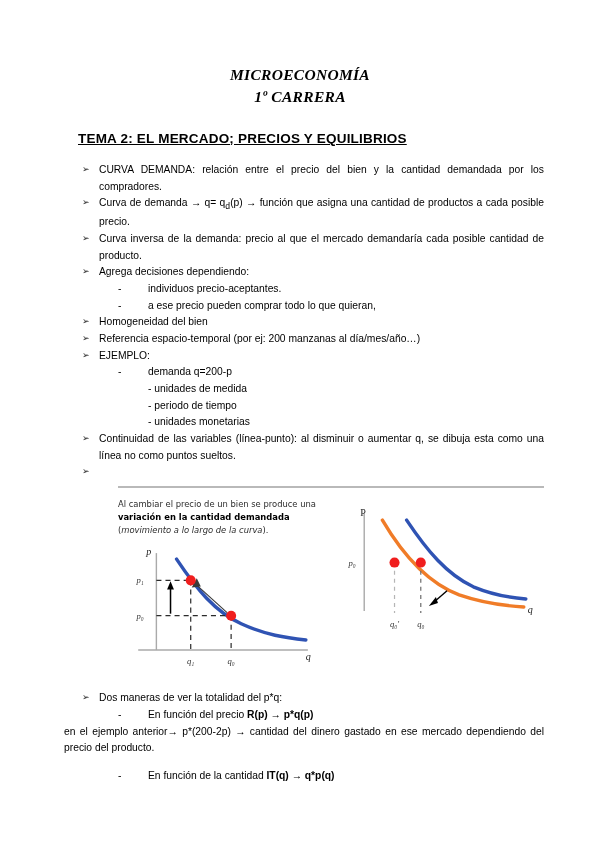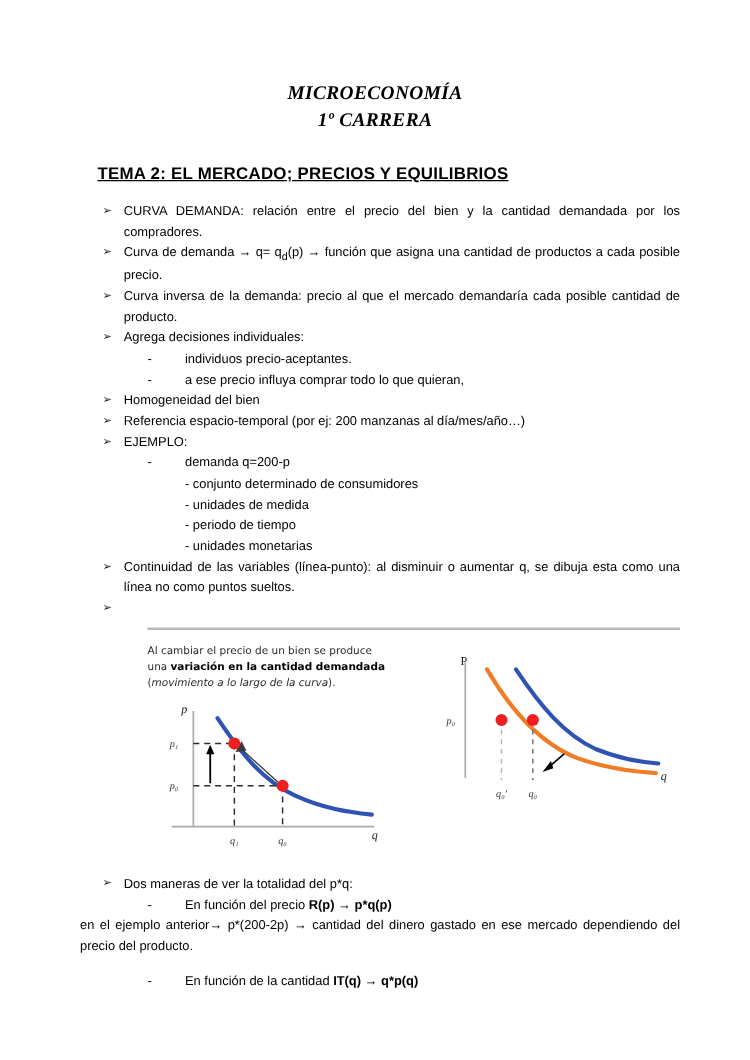--- a/index.html
+++ b/index.html
@@ -107,21 +107,21 @@
     margin: 7px 56px 0 118px;
     position: relative;
   }
   .figure-rule {
     height: 2px;
     background: #b9b9b9;
     margin-bottom: 10px;
   }
   .figure-panels {
     display: flex;
-    gap: 40px;
+    gap: 22px;
   }
   .panel {
     flex: 1 1 0;
     min-width: 0;
   }
   .panel-caption {
     font-family: "DejaVu Sans", sans-serif;
     font-size: 8.4px;
     line-height: 1.55;
     color: #2b2b2b;
@@ -160,30 +160,30 @@
       <span class="bullet-text"><b>Curva de demanda</b><b> → q= q</b><b><sub>d</sub></b><b>(p)</b><span> → función que asigna una cantidad de productos a cada posible precio.</span></span>
     </div>
 
     <div class="bullet-row justify">
       <span class="bullet-mark">➢</span>
       <span class="bullet-text"><b>Curva inversa de la demanda</b><span>: precio al que el mercado demandaría cada posible cantidad de producto.</span></span>
     </div>
 
     <div class="bullet-row">
       <span class="bullet-mark">➢</span>
-      <span class="bullet-text"><span>Agrega decisiones </span><b>individuales</b><span>:</span></span>
+      <span class="bullet-text"><span>Agrega decisiones </span><b>dependiendo</b><span>:</span></span>
     </div>
 
     <div class="dash-row">
       <span class="dash-mark">-</span>
       <span>individuos precio-aceptantes.</span>
     </div>
     <div class="dash-row">
       <span class="dash-mark">-</span>
-      <span>a ese precio influya comprar todo lo que quieran,</span>
+      <span>a ese precio pueden comprar todo lo que quieran,</span>
     </div>
 
     <div class="bullet-row">
       <span class="bullet-mark">➢</span>
       <span class="bullet-text">Homogeneidad del bien</span>
     </div>
 
     <div class="bullet-row">
       <span class="bullet-mark">➢</span>
       <span class="bullet-text">Referencia espacio-temporal (por ej: 200 manzanas al día/mes/año…)</span>
@@ -192,21 +192,20 @@
     <div class="bullet-row">
       <span class="bullet-mark">➢</span>
       <span class="bullet-text">EJEMPLO:</span>
     </div>
 
     <div class="dash-row">
       <span class="dash-mark">-</span>
       <span>demanda q=200-p</span>
     </div>
 
-    <div class="sub-dash-row">- conjunto determinado de consumidores</div>
     <div class="sub-dash-row">- unidades de medida</div>
     <div class="sub-dash-row">- periodo de tiempo</div>
     <div class="sub-dash-row">- unidades monetarias</div>
 
     <div class="bullet-row justify">
       <span class="bullet-mark">➢</span>
       <span class="bullet-text">Continuidad de las variables (línea-punto): al disminuir o aumentar q, se dibuja esta como una línea no como puntos sueltos.</span>
     </div>
 
     <div class="bullet-row">

